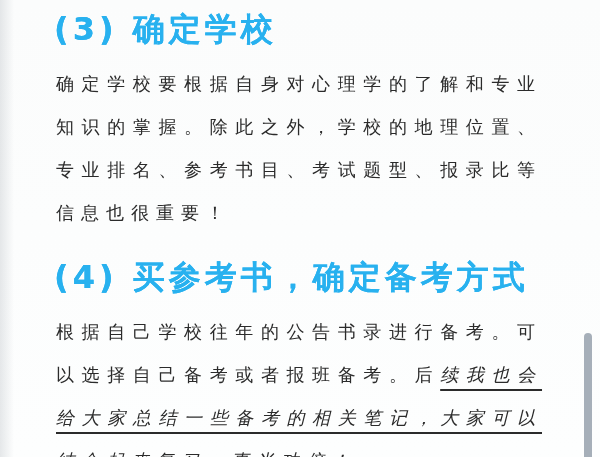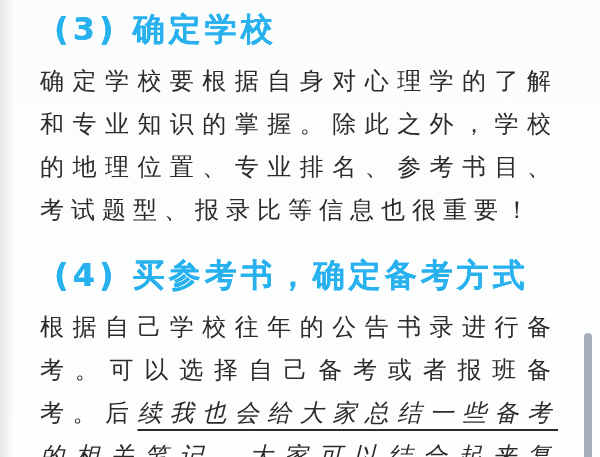--- a/index.html
+++ b/index.html
@@ -38,22 +38,22 @@
     font-weight: bold;
     letter-spacing: 4px;
     color: #28b1ef;
     line-height: 34px;
     text-shadow: 0 0 0.6px #28b1ef;
   }
   .heading.second {
     margin-top: 26px;
   }
   .body-text {
-    margin: 0;
-    font-size: 24px;
+    margin: 16px;
+    font-size: 18px;
     line-height: 43px;
     letter-spacing: 7px;
     color: #2b2b2b;
     text-align: justify;
     text-justify: inter-character;
   }
   .underlined {
     font-style: italic;
     text-decoration: underline;
     text-decoration-thickness: 1.5px;

